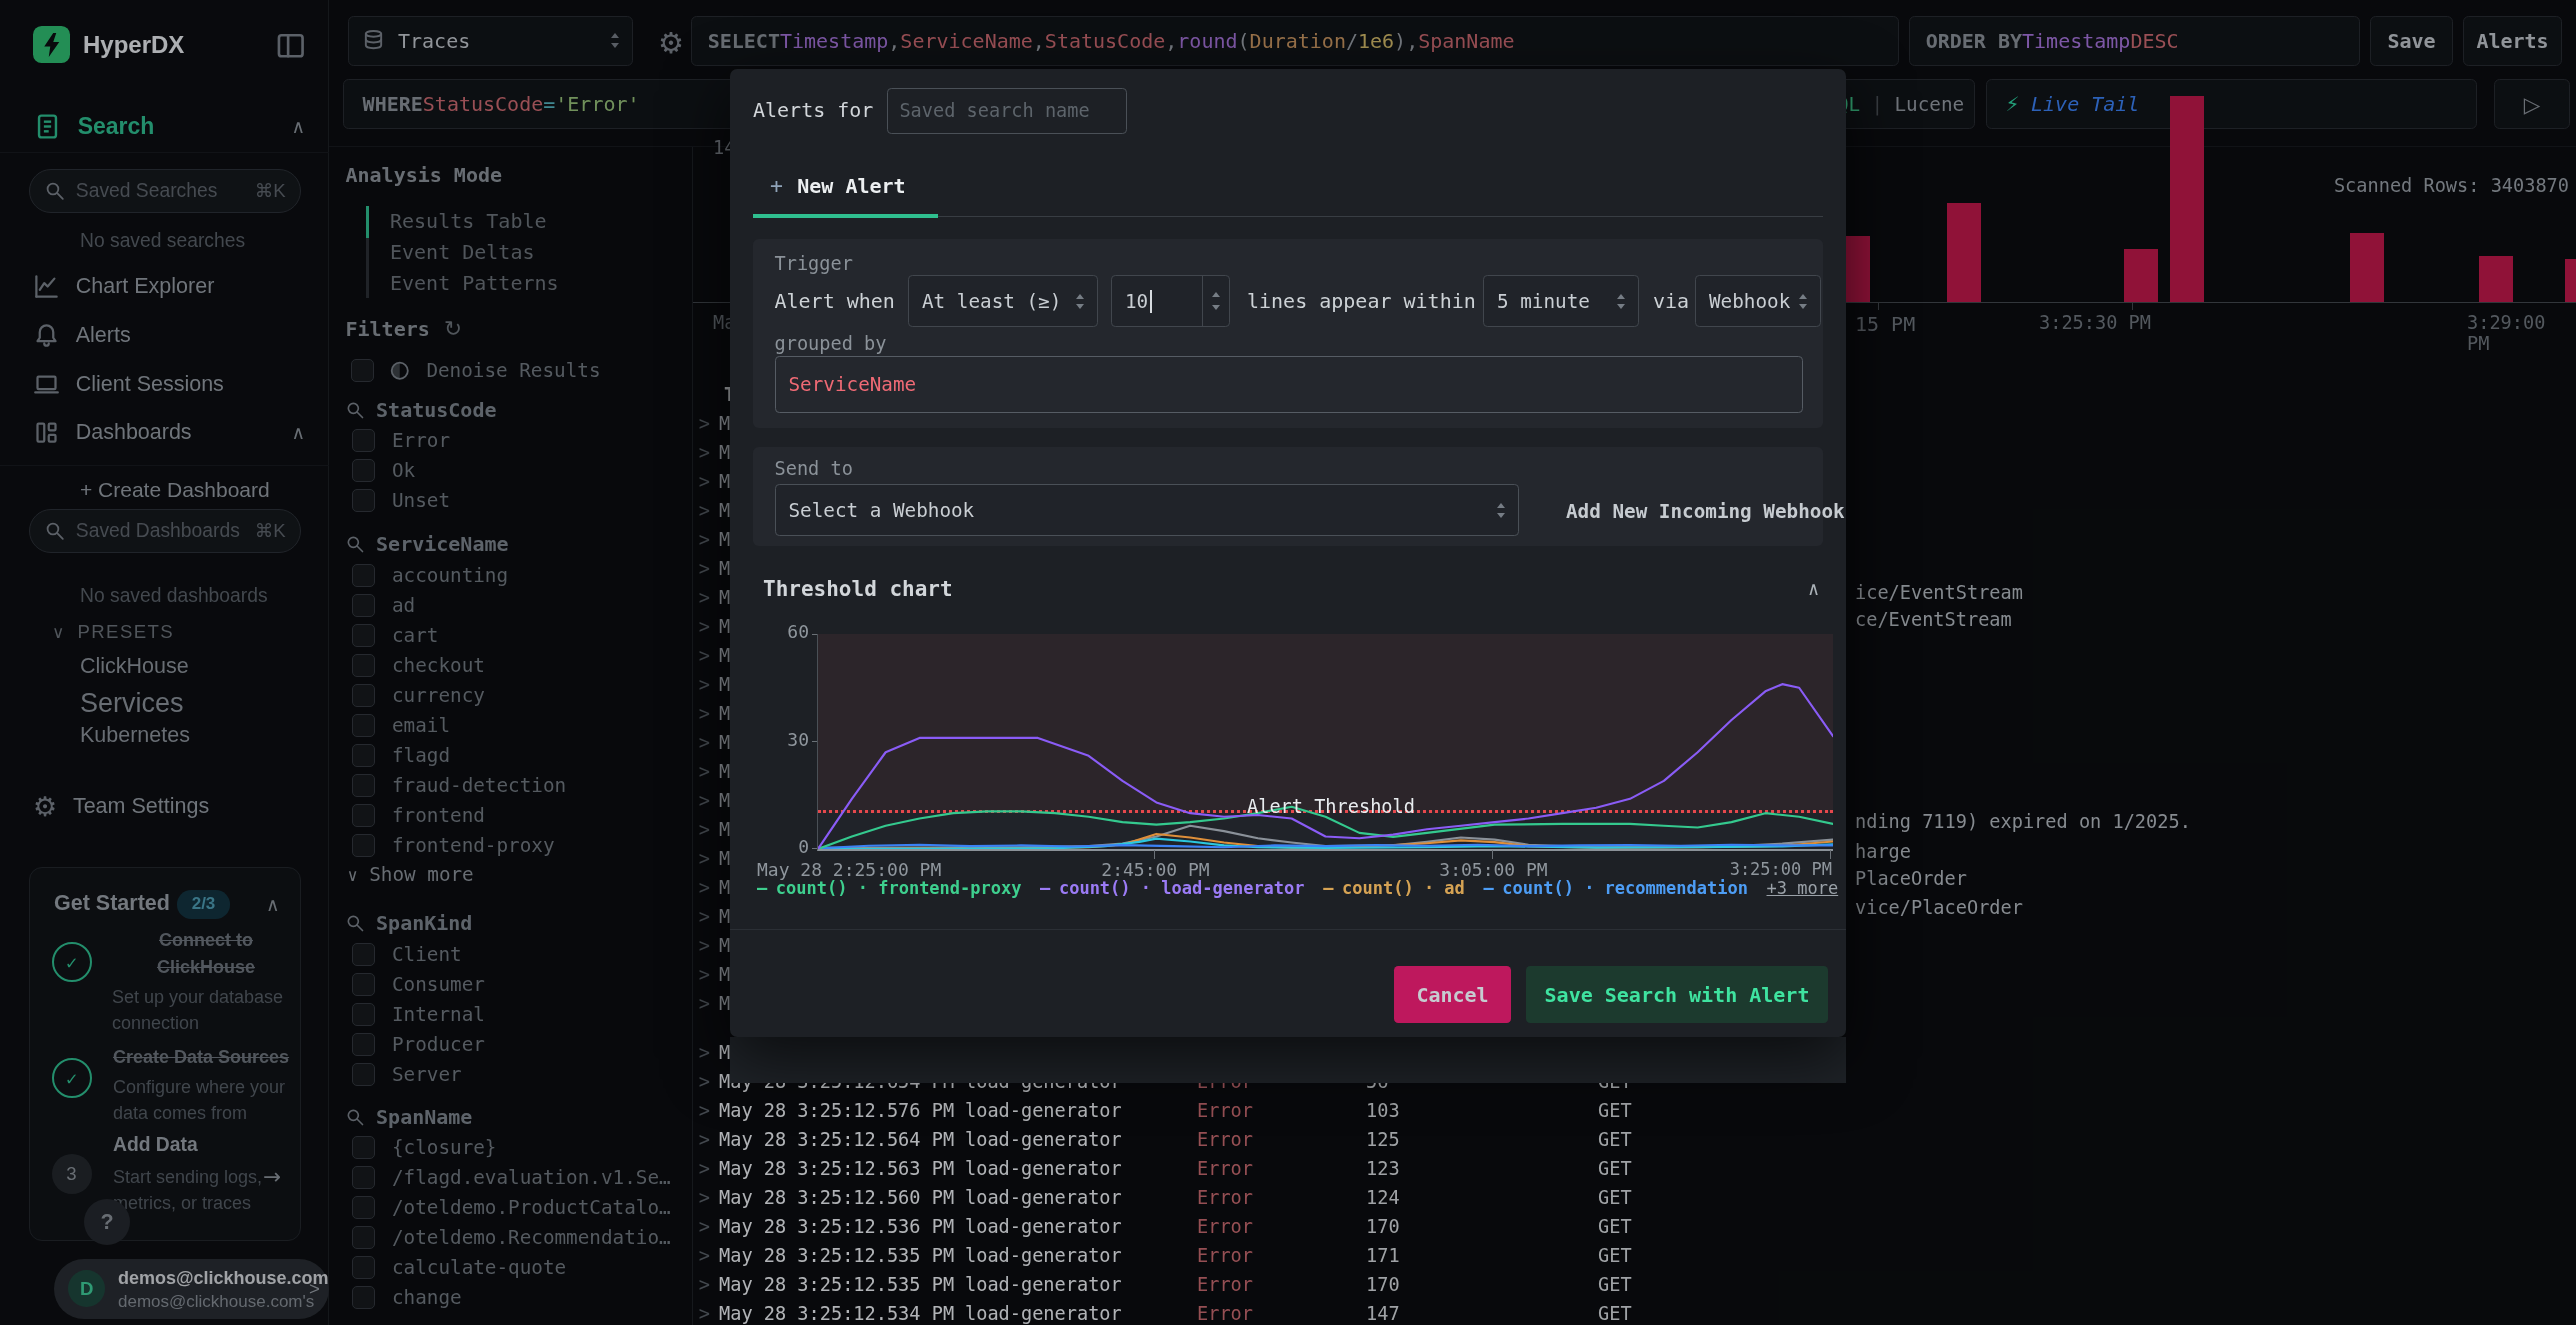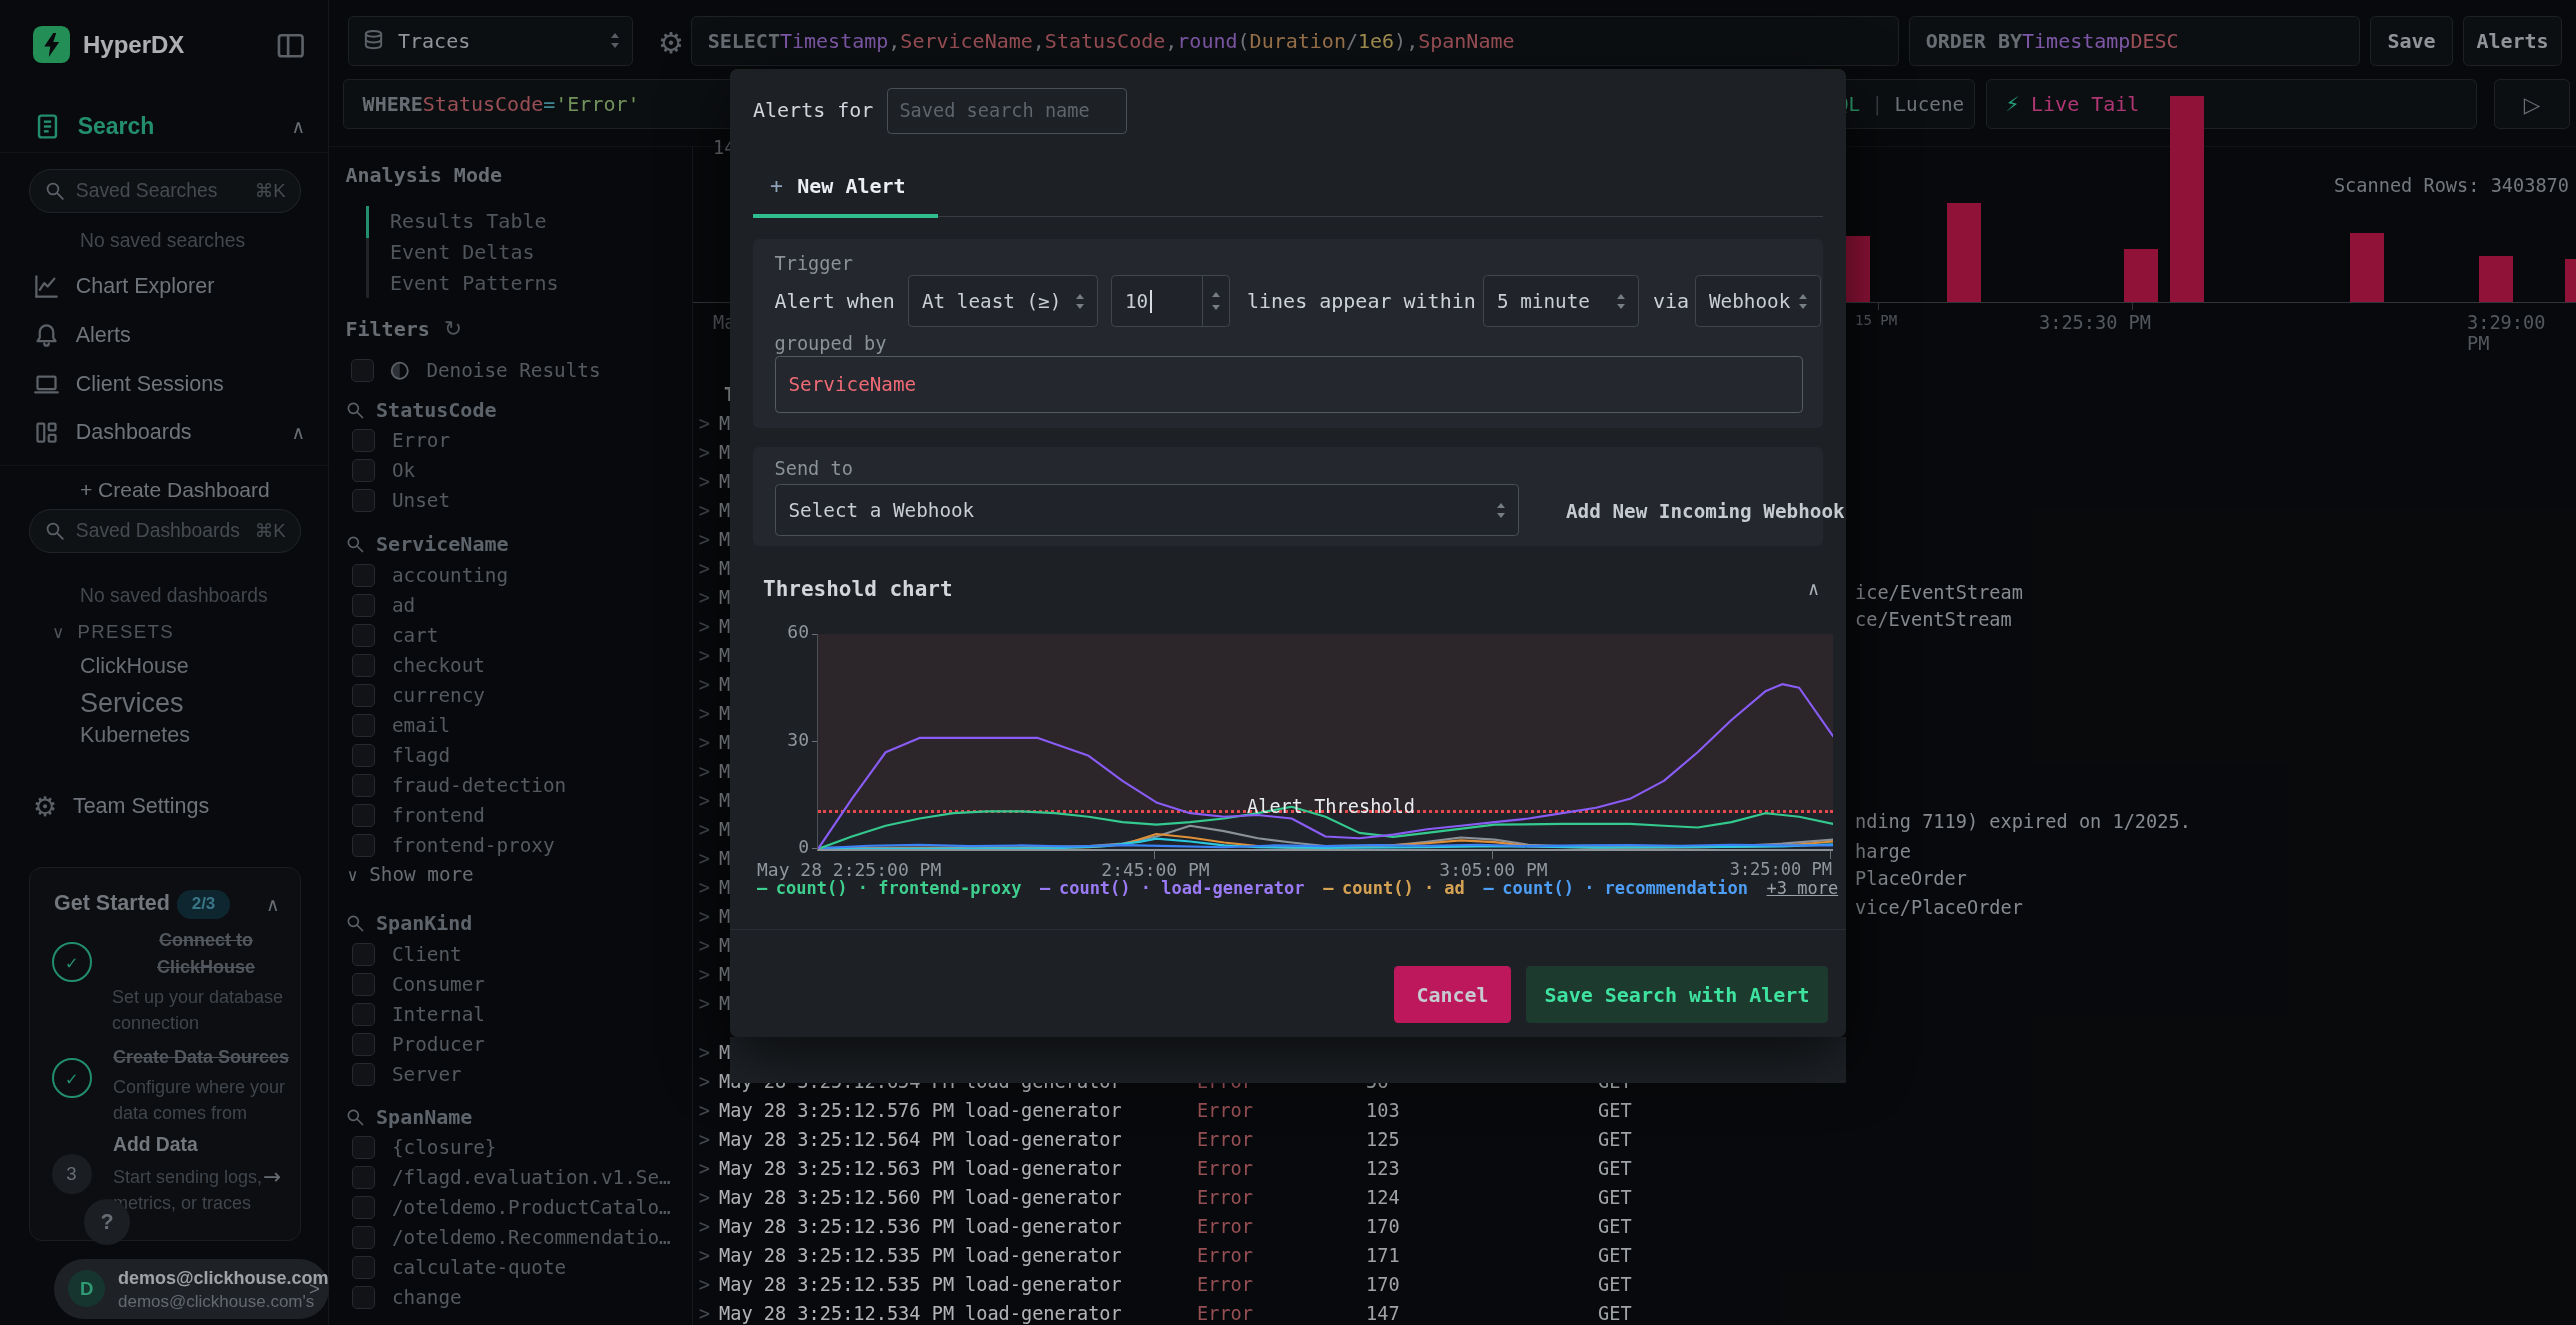--- a/index.html
+++ b/index.html
@@ -244,21 +244,21 @@
       <span class="tok-cyan"> = </span>
       <span class="tok-green">'Error'</span>
     </div>
   <div class="abs box flex" style="left:1810px;top:79px;width:165px;height:50px;padding:0 14.3px;gap:11.4px;font-size:19.3px;">
     <span style="color:#3ecf8e;">SQL</span>
     <span style="color:#4a5056;">|</span>
     <span style="color:#959ca3;">Lucene</span>
   </div>
   <div class="abs box flex" style="left:1986px;top:79px;width:491px;height:50px;padding:0 18.6px;gap:11.4px;">
     <span style="color:#2dd4a0;font-size:20px;font-family:'DejaVu Sans',sans-serif;">⚡</span>
-    <span style="color:#ec4899;font-size:20px;">Live Tail</span>
+    <span style="color:#3b82f6;font-size:20px;font-style:italic;">Live Tail</span>
   </div>
   <div class="abs box flex" style="left:2494px;top:79px;width:76px;height:50px;justify-content:center;">
     <span style="color:#8b9299;font-size:21.5px;font-family:'DejaVu Sans',sans-serif;">▷</span>
   </div>
 
   <div class="abs" style="left:329px;top:146px;width:2247px;height:1.4px;background:#16191d;"></div>
 
   <div class="abs" style="left:329px;top:147px;width:364px;height:1178px;border-right:1.4px solid #1d2125;box-sizing:border-box;">
     <span class="abs fgroup-name" style="left:16.5px;top:15.7px;color:#8b9299;">Analysis Mode</span>
     <div class="abs" style="left:37px;top:59px;width:2.9px;height:92px;background:#2b2f34;">
@@ -434,21 +434,21 @@
       <div class="hbar" style="left: 1431px; width: 34px; height: 53px; background: rgb(194, 24, 74);"></div>
       <div class="hbar" style="left: 1477px; width: 34px; height: 206px; background: rgb(194, 24, 74);"></div>
       <div class="hbar" style="left: 1657px; width: 34px; height: 69px; background: rgb(194, 24, 74);"></div>
       <div class="hbar" style="left: 1786px; width: 34px; height: 46px; background: rgb(194, 24, 74);"></div>
       <div class="hbar" style="left: 1872px; width: 34px; height: 43px; background: rgb(194, 24, 74);"></div>
     </div>
   <div class="abs" style="left:693px;top:302px;width:1883px;height:1.4px;background:#43484e;"></div>
   <div class="abs" style="left:1878px;top:303px;width:1.4px;height:7.2px;background:#43484e;"></div>
   <div class="abs" style="left:2132px;top:303px;width:1.4px;height:7.2px;background:#43484e;"></div>
   <div class="abs tick-label" style="left:713px;top:312px;color:#6f767d;font-size:18.6px;">May</div>
-  <div class="abs tick-label" style="left:1855px;top:312px;color:#6f767d;font-size:14px;">15 PM</div>
+  <div class="abs tick-label" style="left:1855px;top:312px;color:#6f767d;font-size:20px;">15 PM</div>
   <div class="abs tick-label" style="left:2038px;top:312px;width:114px;text-align:center;color:#6f767d;font-size:18.6px;">3:25:30 PM</div>
   <div class="abs tick-label" style="left:2467px;top:312px;color:#6f767d;font-size:18.6px;">3:29:00 PM</div>
 
   <div class="abs" style="left:724px;top:384px;font-size:18.6px;font-weight:bold;color:#d3d7da;">T</div>
 
   <div class="abs" id="stub-rows" style="left:693px;top:409px;width:1883px;height:630px;overflow:hidden;">
       <div class="stub-row">
         <span class="stub-ch">&gt;</span>
         <span class="stub-m">M</span>
       </div>

